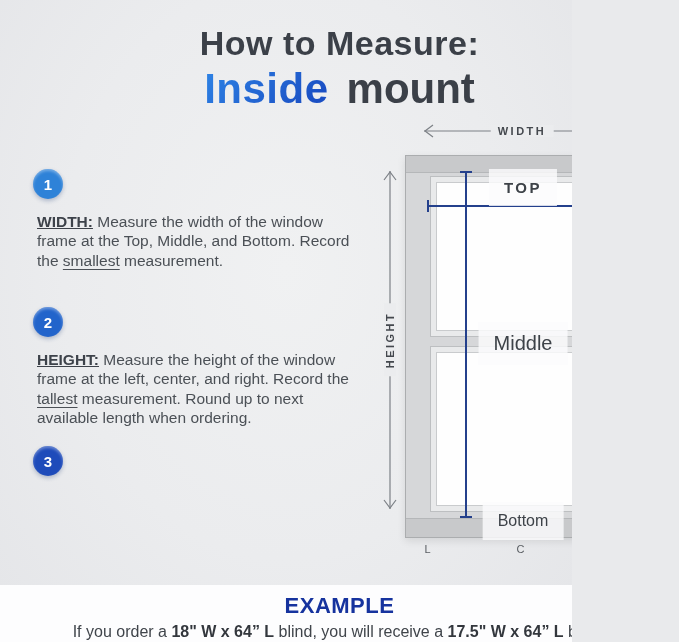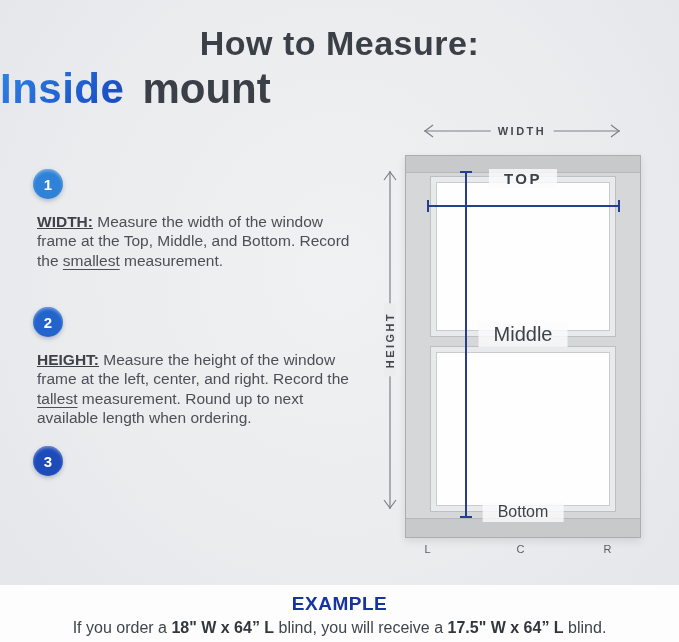--- a/index.html
+++ b/index.html
@@ -2,29 +2,29 @@
 <html style="--accent-navy: #24408c; --title-blue-light: #2f85e6; --title-blue-dark: #1a4fc4; --example-blue: #16339e;"><head>
 <meta charset="utf-8">
 <style>
   html,body{margin:0;padding:0;}
   body{
     width:679px;height:642px;
     font-family:"Liberation Sans", sans-serif;
     background:#e9eaec;
   }
   .page{
-    position:relative;width:679px;height:642px;overflow:hidden;
+    position:relative;width:572px;height:642px;overflow:hidden;
     background:radial-gradient(ellipse at 50% 42%, #f0f1f2 0%, #ebecee 55%, #e4e5e8 100%);
   }
   
   .title-block{position:absolute;top:24px;left:0;width:679px;text-align:center;}
   .title-line1{
     font-size:34px;font-weight:700;color:#3b4048;letter-spacing:.5px;margin:0;
   }
-  .title-line2{display:flex;justify-content:flex-start;align-items:baseline;gap:18px;margin-top:2px;}
+  .title-line2{display:flex;justify-content:center;align-items:baseline;gap:18px;margin-top:2px;}
   .title-highlight{
     font-size:42px;font-weight:800;letter-spacing:.5px;
     background:linear-gradient(135deg, var(--title-blue-light,#2f85e6) 0%, var(--title-blue-dark,#1a4fc4) 85%);
     -webkit-background-clip:text;background-clip:text;color:transparent;
   }
   .title-rest{font-size:42px;font-weight:600;color:#3b4048;}
   
   .step-circle{
     position:absolute;left:33px;width:30px;height:30px;border-radius:50%;
     display:flex;align-items:center;justify-content:center;
@@ -57,36 +57,36 @@
   .sash-lower{top:190px;height:166px;}
   .glass{position:absolute;inset:5px;background:#fefefe;border:1px solid #c9cbcd;}
   .measure{position:absolute;background:var(--accent-navy,#24408c);}
   .v-measure{width:2px;}
   .h-measure{height:2px;}
   .cap-h{position:absolute;left:-5px;width:12px;height:2px;background:var(--accent-navy,#24408c);}
   .cap-v{position:absolute;top:-5px;width:2px;height:12px;background:var(--accent-navy,#24408c);}
   .chip{
     position:absolute;left:523px;transform:translateX(-50%);
     background:rgba(251,251,252,.82);color:#3d4248;white-space:nowrap;
-    padding:1px 15px;
+    padding:10px 15px;
   }
   .chip-top{top:169px;font-size:15px;font-weight:600;letter-spacing:2.5px;}
   .chip-mid{top:322px;font-size:20px;}
   .chip-bot{top:502px;font-size:16px;}
   .lcr{
     position:absolute;top:543px;transform:translateX(-50%);
     font-size:11px;letter-spacing:1px;color:#595d62;
   }
   
   .footer{
     position:absolute;left:0;top:585px;width:679px;height:57px;background:#fdfdfe;
     text-align:center;
   }
   .example-heading{
-    margin-top:8px;font-size:19px;font-weight:700;letter-spacing:.5px;
+    margin-top:8px;font-size:22px;font-weight:700;letter-spacing:.5px;
     color:var(--example-blue,#16339e);
   }
   .example-line{margin-top:4px;font-size:16px;color:#40454b;}
   .example-line b{color:#33373d;}
 </style>
 </head>
 <body>
 
 <div class="page">
 

